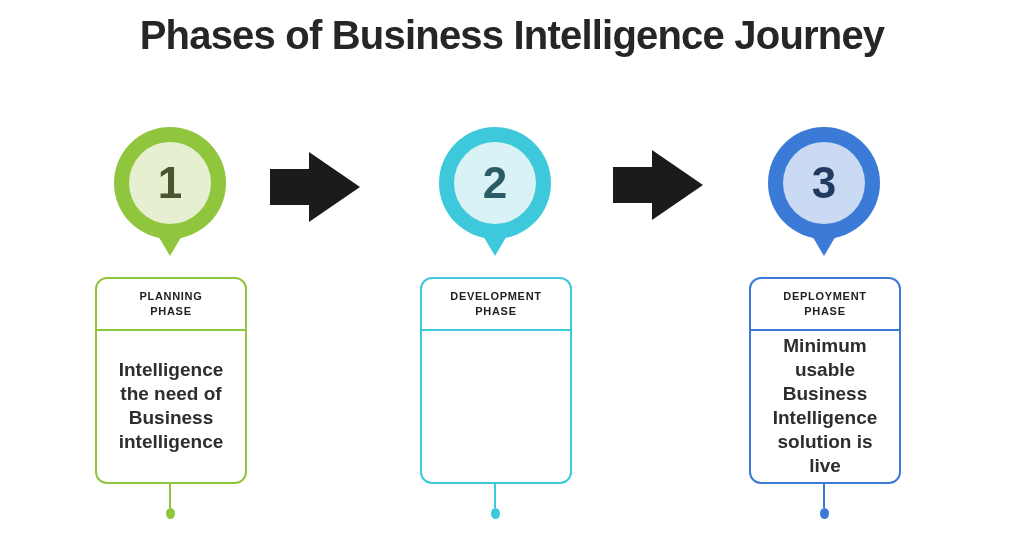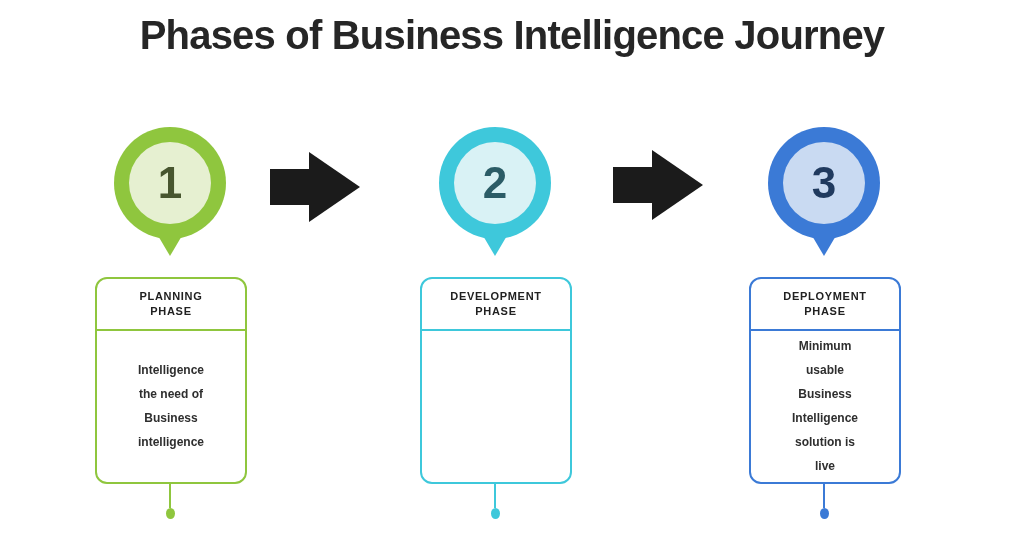--- a/index.html
+++ b/index.html
@@ -77,21 +77,21 @@
     font-size:11px; font-weight:700;
     letter-spacing:0.7px;
     line-height:15px;
     color:var(--header-text,#212121);
     white-space:pre-line;
   }
   .card-body {
     height:149px;
     display:flex; align-items:center; justify-content:center;
     text-align:center;
-    font-size:12px; font-weight:700;
+    font-size:19px; font-weight:700;
     line-height:24px;
     color:var(--body-text,#2E2E2E);
     white-space:pre-line;
   }
 
   .stem {
     position:absolute;
     top:357px; left:74px;
     width:2px; height:24px;
     background:var(--accent);

